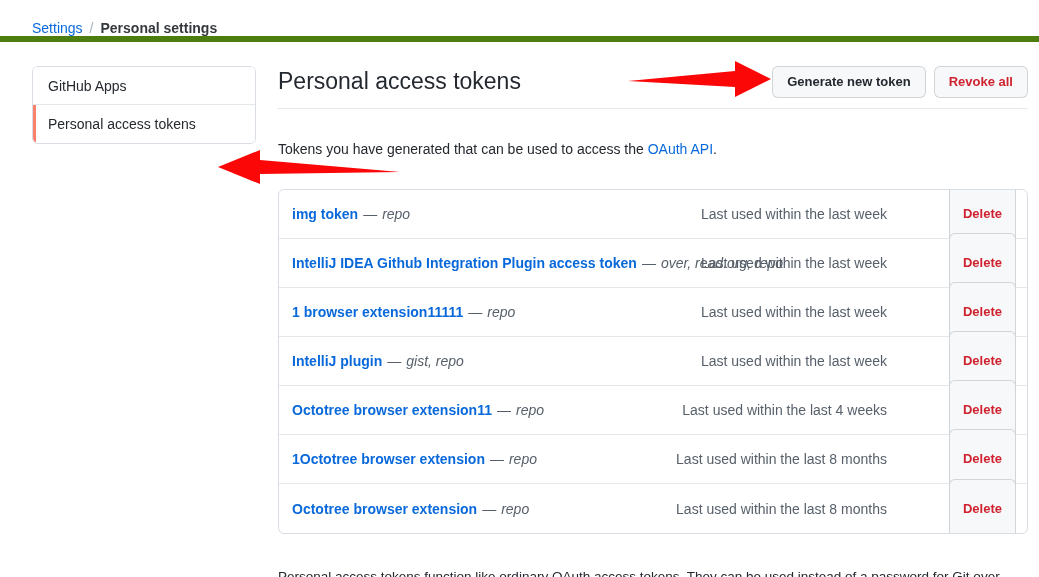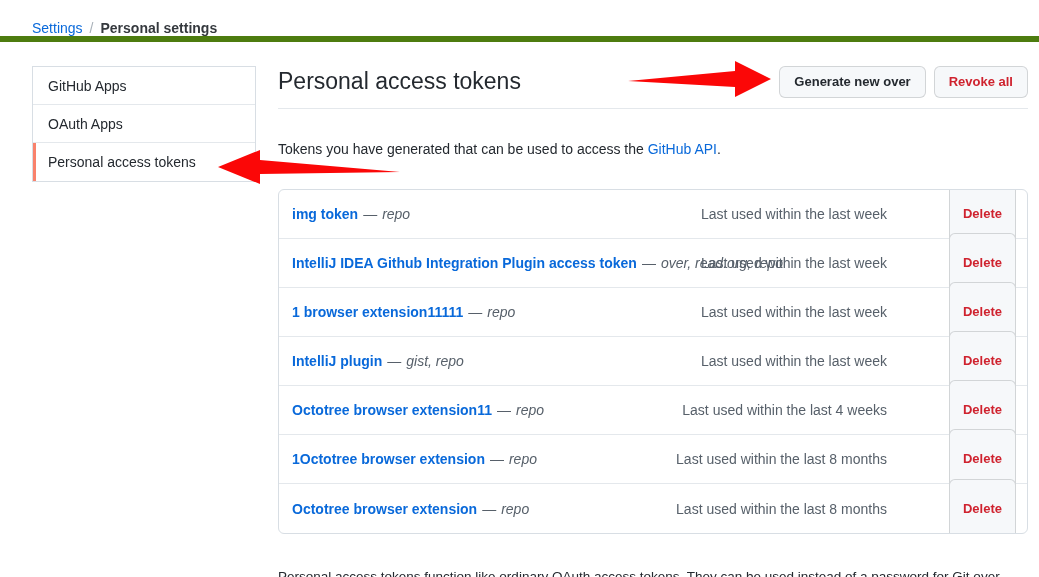--- a/index.html
+++ b/index.html
@@ -45,21 +45,21 @@
     display: flex;
     padding: 24px 0 0 0;
     position: relative;
   }
 
   
   .sidebar {
     width: 224px;
     margin-left: 32px;
     border: 1px solid #d8dee4;
-    border-radius: 0;
+    border-radius: 6px;
     background: #ffffff;
     overflow: hidden;
     flex: none;
     height: fit-content;
   }
   .side-item {
     position: relative;
     height: 38px;
     display: flex;
     align-items: center;
@@ -226,40 +226,37 @@
   <span class="crumb-sep">/</span>
   <span class="crumb-current">Personal settings</span>
 </div>
 
 <div class="page">
 
   <nav class="sidebar">
     <div class="side-item">
       <span>GitHub Apps</span>
     </div>
-    <div class="side-item">
-      <span>OAuth Apps</span>
-    </div>
     <div class="side-item selected">
       <span>Personal access tokens</span>
     </div>
   </nav>
 
   <main class="content">
 
     <div class="content-head">
       <h1 class="content-title">Personal access tokens</h1>
       <div class="head-actions">
-        <button class="btn">Generate new over</button>
+        <button class="btn">Generate new token</button>
         <button class="btn btn-danger">Revoke all</button>
       </div>
     </div>
 
     <p class="desc">
-      <span>Tokens you have generated that can be used to access the </span><a>GitHub API</a><span>.</span>
+      <span>Tokens you have generated that can be used to access the </span><a>OAuth API</a><span>.</span>
     </p>
 
     <div class="token-list">
 
       <div class="token-row">
         <div class="token-main">
           <a class="token-name">img token</a>
           <span class="token-dash">—</span>
           <span class="token-scope">repo</span>
         </div>

